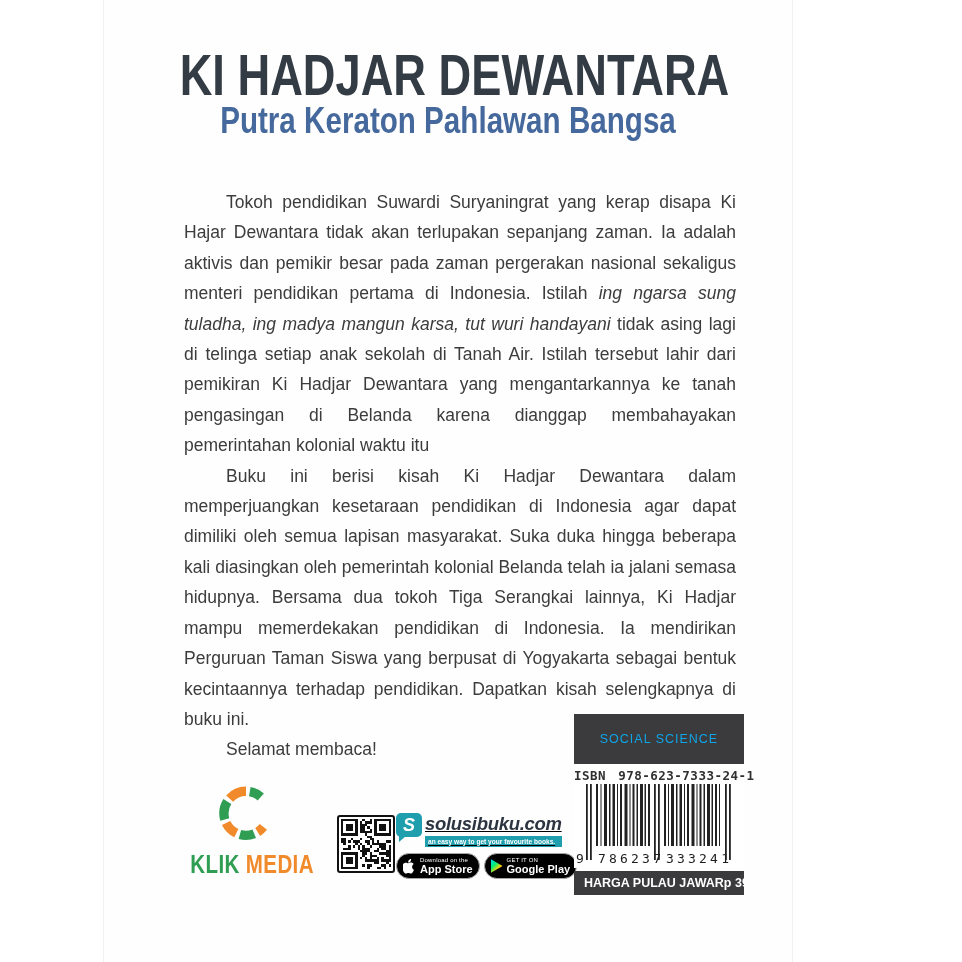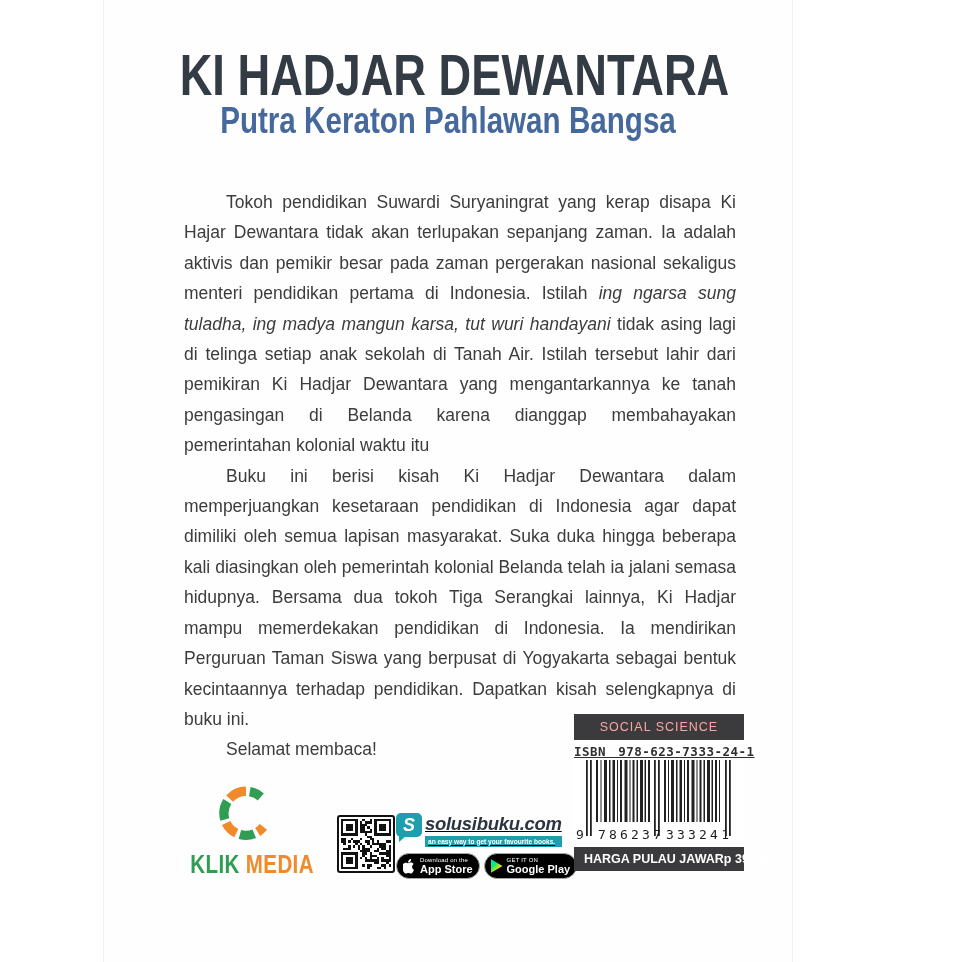--- a/index.html
+++ b/index.html
@@ -52,24 +52,24 @@
   .store-badge{display:flex;align-items:center;gap:4px;background:#000;color:#fff;
           border:1px solid #a6a6a6;border-radius:13px;height:26px;padding:0 6px;box-sizing:border-box;}
   .store-badge .txt{display:flex;flex-direction:column;line-height:1;}
   .store-badge .top{font-size:6px;letter-spacing:.2px;}
   .store-badge .bottom{font-size:11px;font-weight:700;margin-top:1px;white-space:nowrap;}
   .play-tri{width:12px;height:14px;background:linear-gradient(135deg,#00d7fe 0%,#00f076 35%,#ffd500 65%,#ff3a44 100%);
           clip-path:polygon(0 0,100% 50%,0 100%);}
 
   
   .bcblock{position:absolute;left:470px;top:714px;width:170px;}
-  .bc-badge{background:#3b3b3d;color:#fca5a5;text-align:center;font-size:12.5px;
-          letter-spacing:1px;padding:6px 0;font-weight:400;}
+  .bc-badge{background:#3b3b3d;color:#0ea5e9;text-align:center;font-size:12.5px;
+          letter-spacing:1px;padding:18px 0;font-weight:400;}
   .bc-isbn{font-family:"DejaVu Sans Mono",monospace;font-weight:700;color:#2f2f2f;
-          font-size:12.5px;text-align:center;margin-top:4px;letter-spacing:.5px;word-spacing:4px;white-space:nowrap;text-decoration:underline;}
+          font-size:12.5px;text-align:center;margin-top:4px;letter-spacing:.5px;word-spacing:4px;white-space:nowrap;}
   .bc-svg{display:block;margin-top:1px;background:#fff;}
   .bc-price{margin-top:3px;background:#3b3b3d;color:#fff;display:flex;align-items:center;
           justify-content:space-between;padding:0 10px;height:24px;font-size:12.5px;font-weight:600;white-space:nowrap;}
 </style>
 </head>
 <body>
 
 <div id="stage">
   <div id="cover">
 

